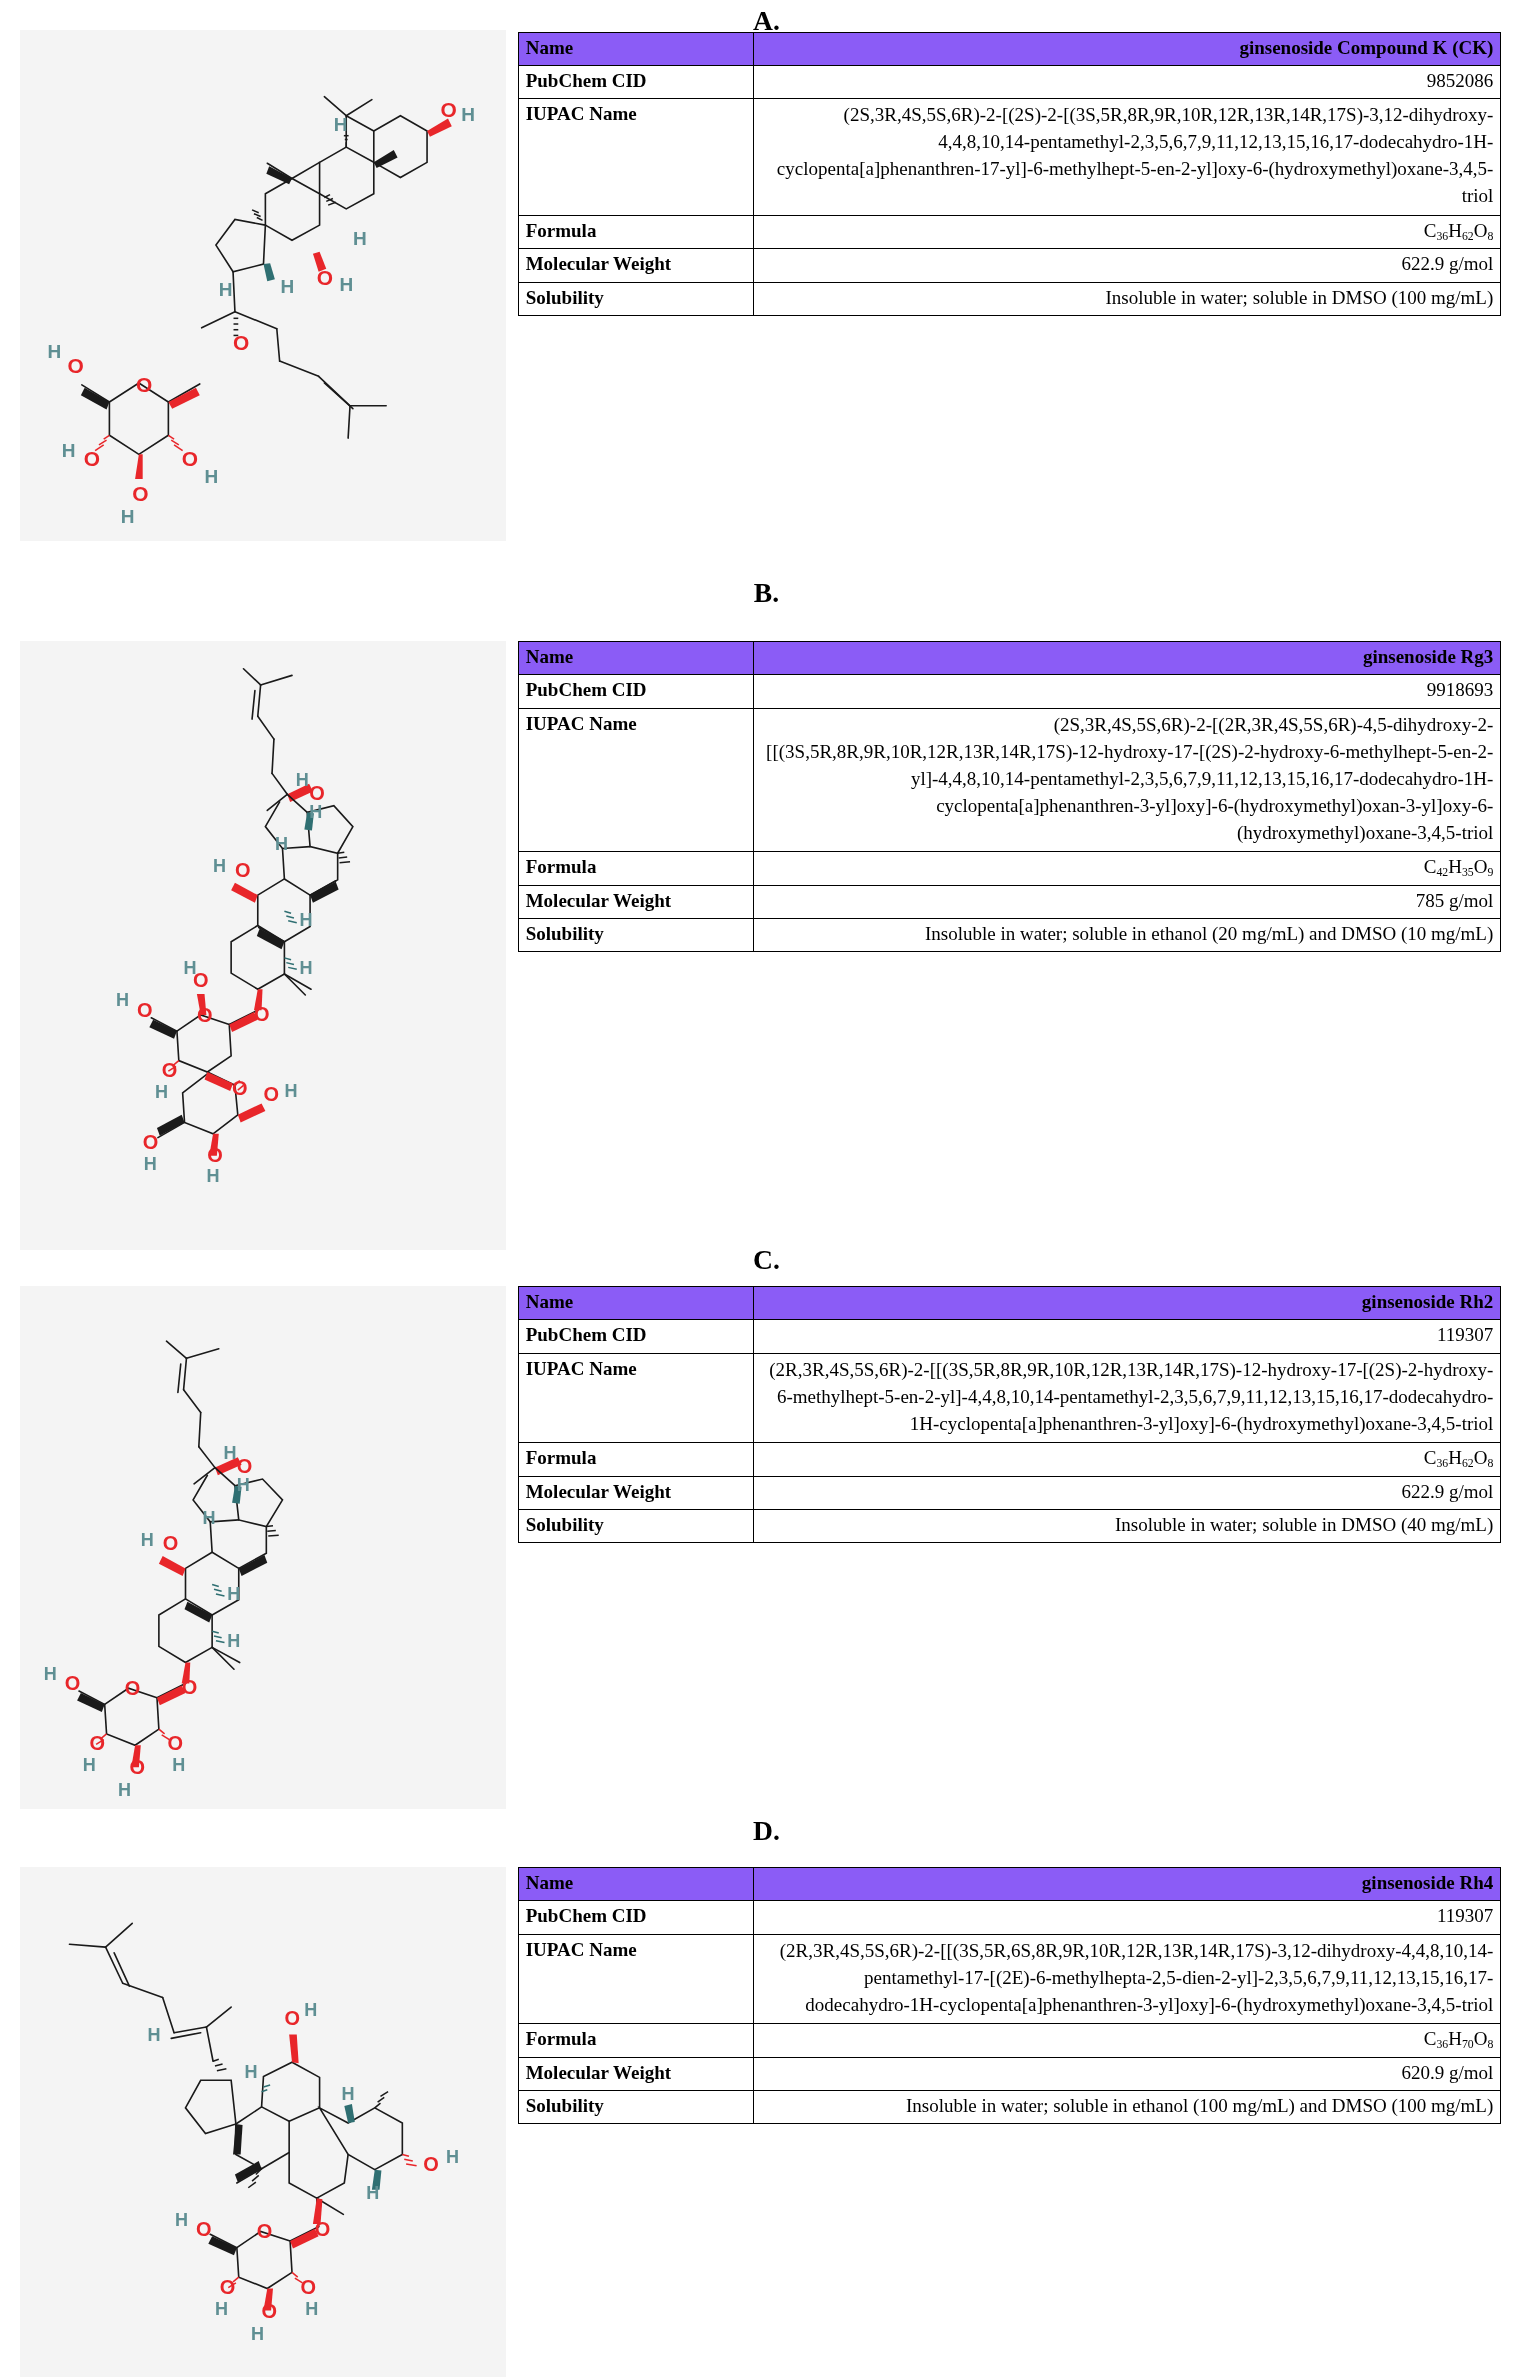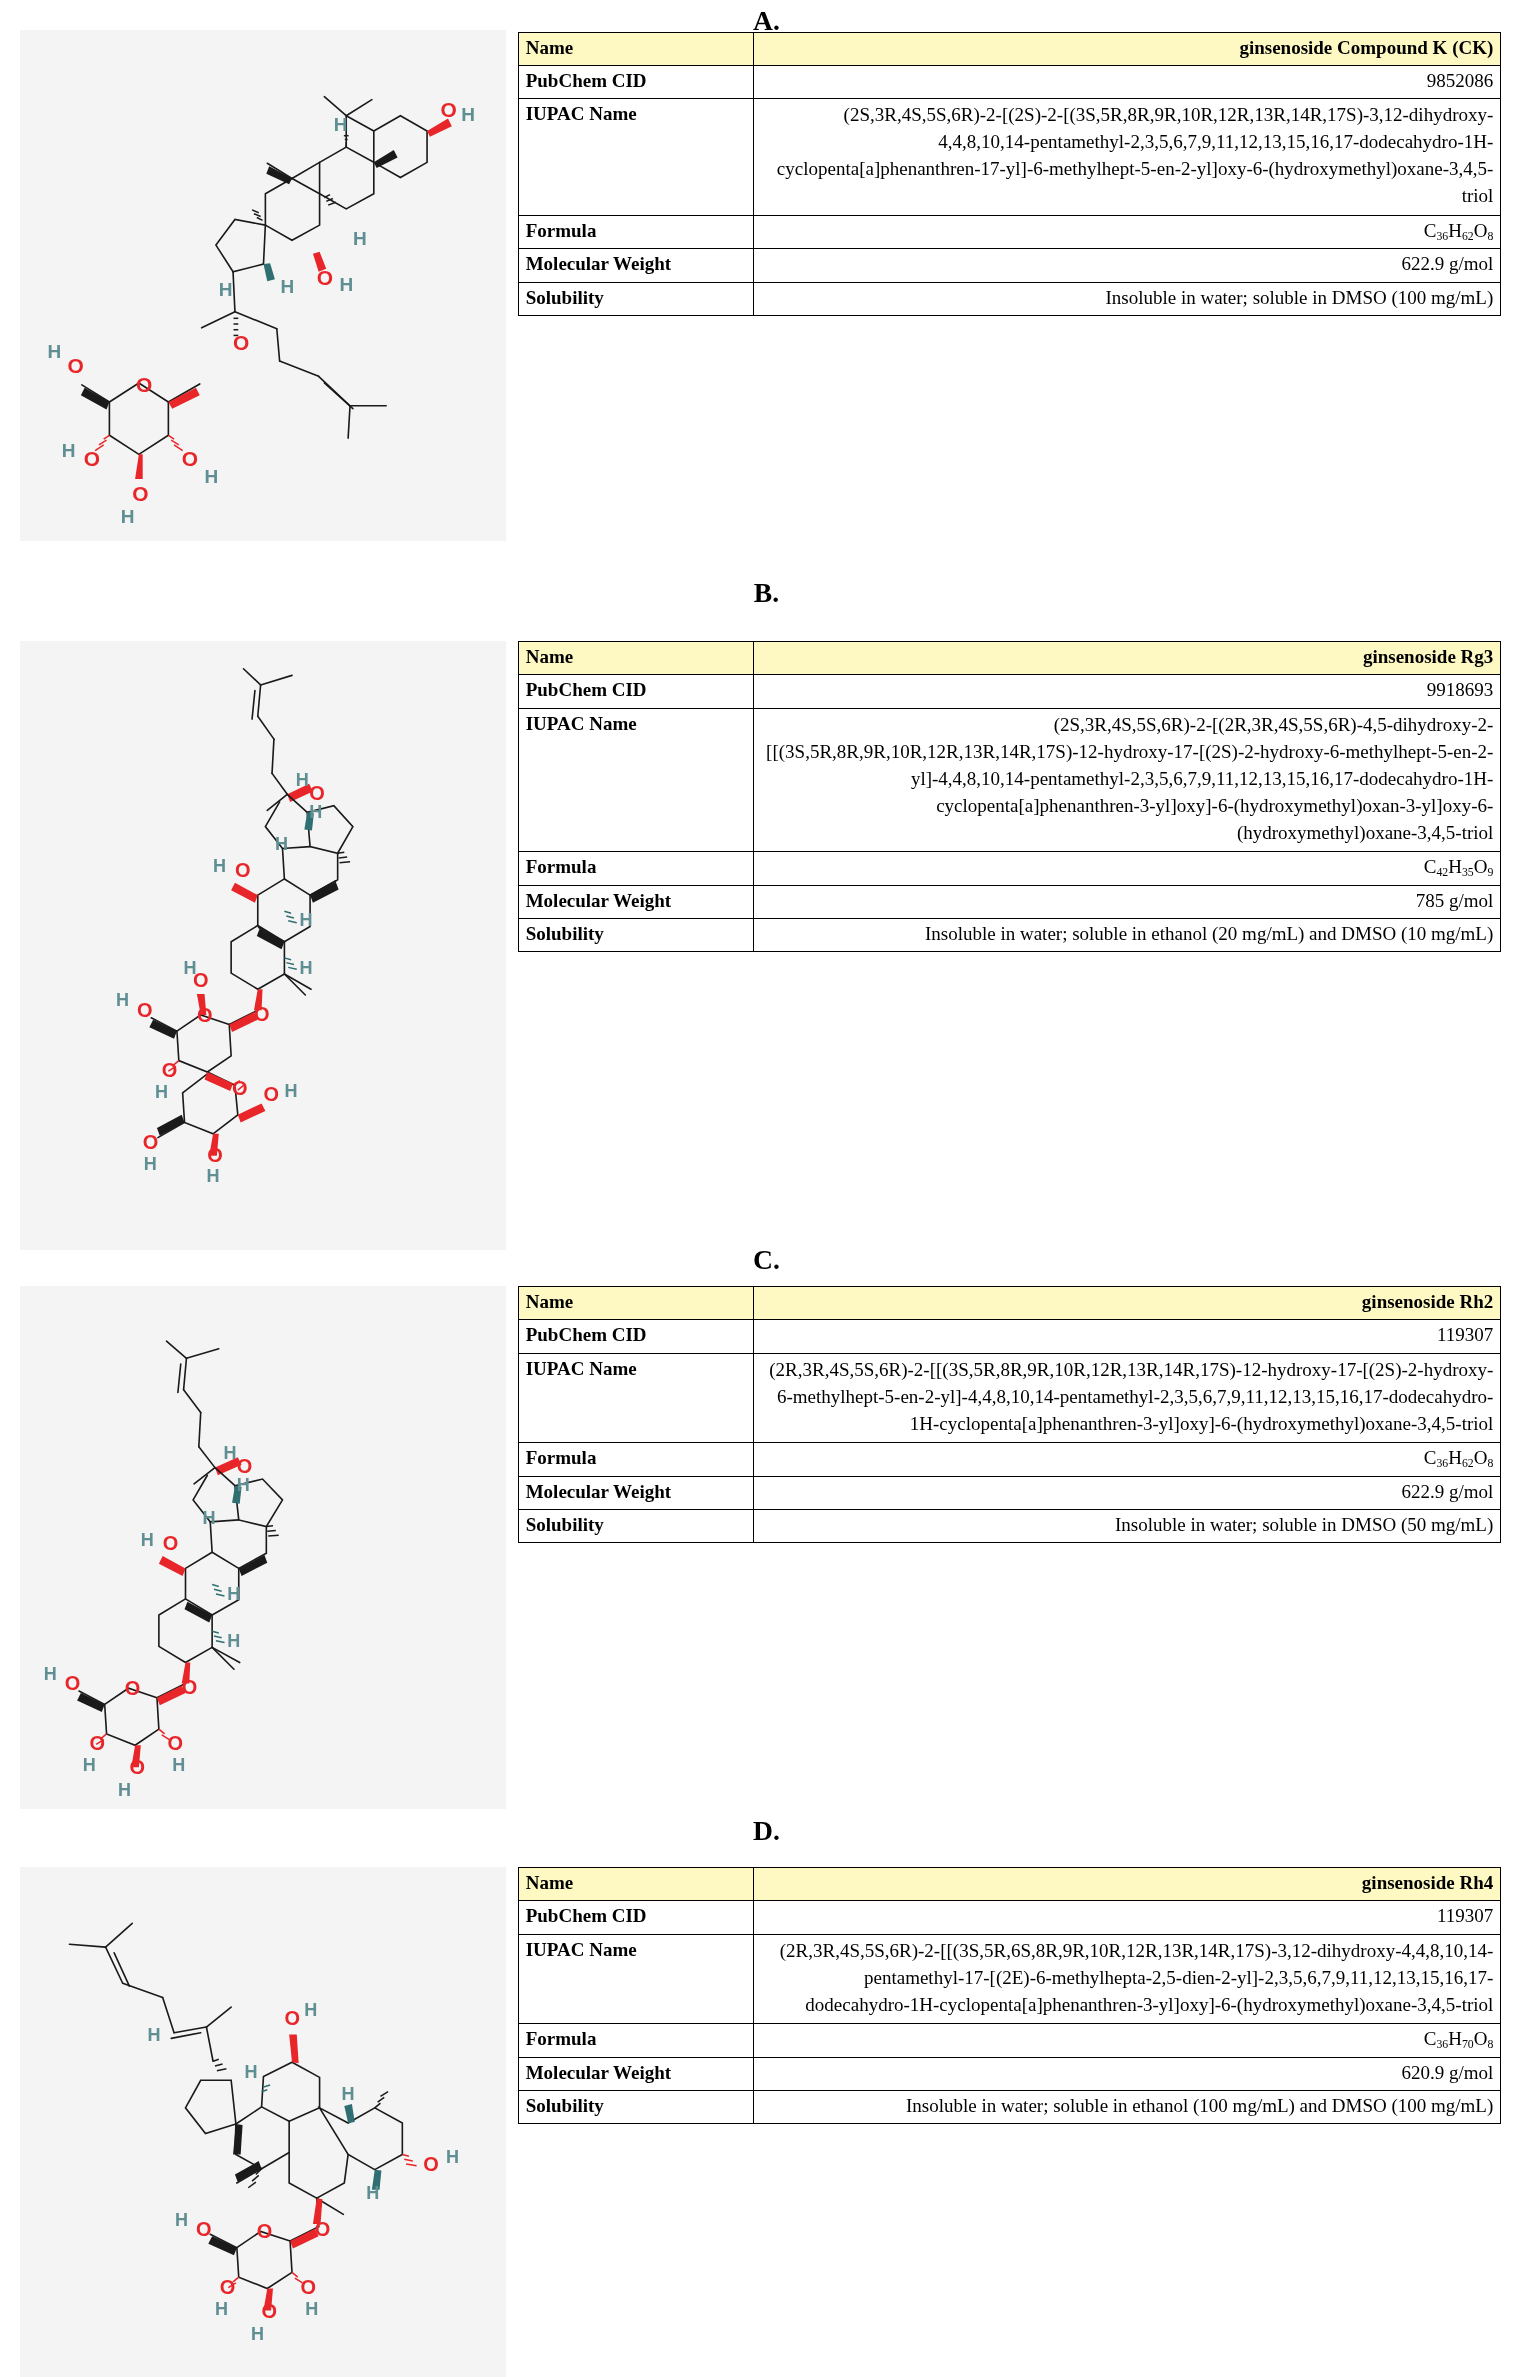--- a/index.html
+++ b/index.html
@@ -66,21 +66,21 @@
     padding: 2.9px 6.7px 4.8px 6.7px;
     font-size: 19px;
     line-height: 1.30;
     font-family: "Liberation Serif", "DejaVu Serif", serif;
   }
   .prop-table td.key {
     font-weight: bold;
     white-space: normal;
   }
   .prop-table tr.head td {
-    background: #fef9c3;
+    background: #8b5cf6;
     font-weight: bold;
     border-bottom: 1.9px solid #000;
   }
   .prop-table tr.head td.key {
     font-weight: bold;
   }
   .prop-table td.val {
     font-weight: normal;
     word-break: break-word;
     overflow-wrap: break-word;
@@ -497,21 +497,21 @@
         <tr>
           <td class="key">Formula</td>
           <td class="val">C<sub>36</sub>H<sub>62</sub>O<sub>8</sub></td>
         </tr>
         <tr>
           <td class="key">Molecular Weight</td>
           <td class="val">622.9 g/mol</td>
         </tr>
         <tr>
           <td class="key">Solubility</td>
-          <td class="val">Insoluble in water; soluble in DMSO (50 mg/mL)</td>
+          <td class="val">Insoluble in water; soluble in DMSO (40 mg/mL)</td>
         </tr>
       </tbody>
     </table>
   </div>
 
   <div class="panel" style="top:1817px;">
     <div class="panel-letter">D.</div>
 
     <div class="struct-box" style="left:20.4px; top:50px; width:486px; height:534px;">
       <svg class="struct-svg" viewBox="0 0 1022 1122">

